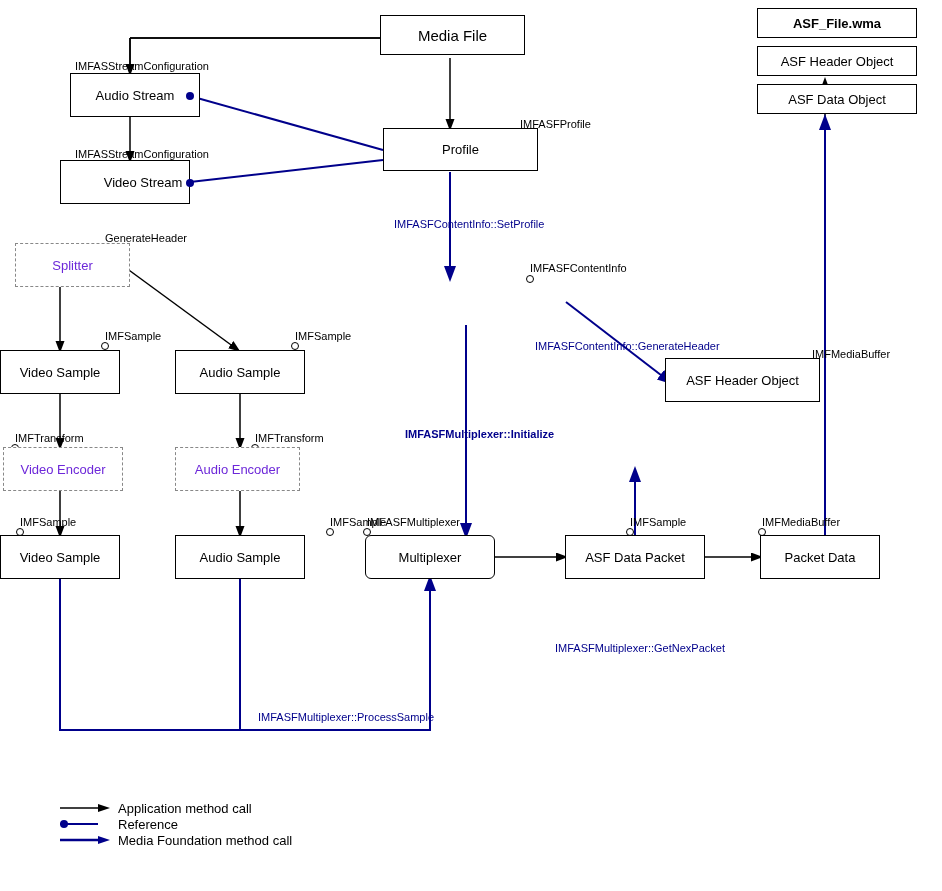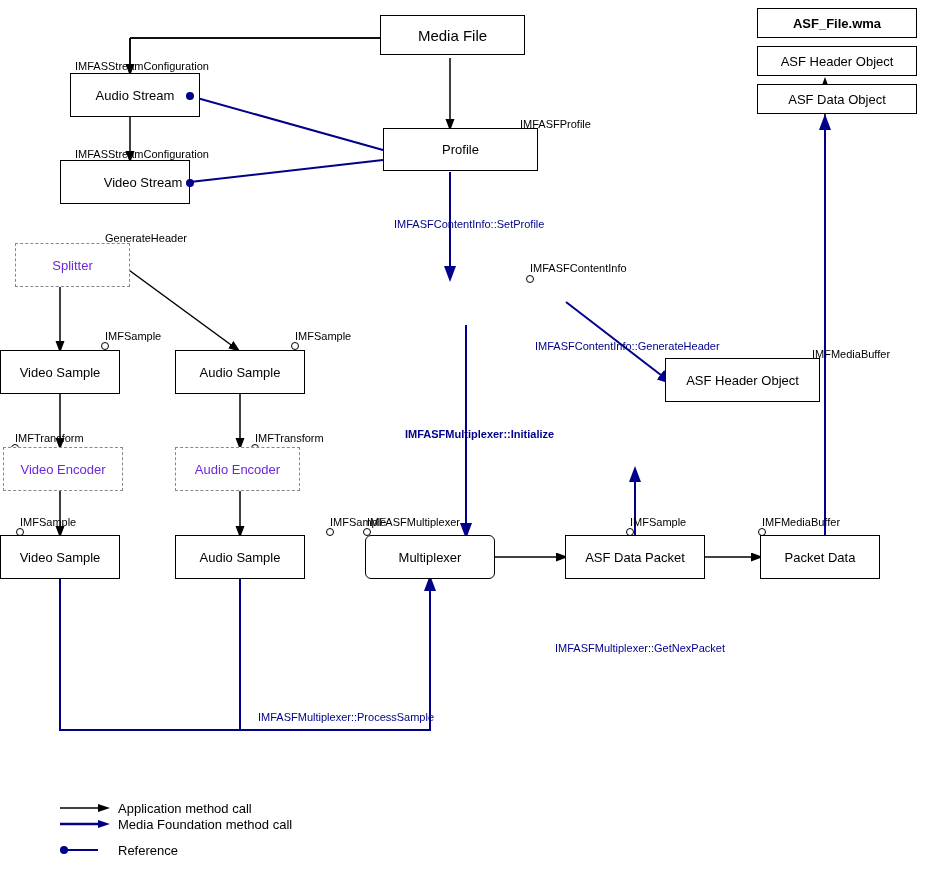--- a/index.html
+++ b/index.html
@@ -308,30 +308,30 @@
   <div style="position:absolute;left:60px;top:800px;">
 
     <div style="display:flex;align-items:center;">
       <svg width="50" height="16" style="display:inline-block;margin-right:8px;">
         <line x1="0" y1="8" x2="38" y2="8" stroke="#000" stroke-width="1.5"></line>
         <polygon points="38,4 50,8 38,12" fill="#000"></polygon>
       </svg>
       <span>Application method call</span>
     </div>
 
+    <div style="display:flex;align-items:center;">
+      <svg width="50" height="16" style="display:inline-block;margin-right:8px;">
+        <line x1="0" y1="8" x2="38" y2="8" stroke="#00008B" stroke-width="2"></line>
+        <circle cx="4" cy="8" r="4" fill="#00008B"></circle>
+      </svg>
+      <span>Reference</span>
+    </div>
+
     <div style="display:flex;align-items:center;margin-bottom:10px;">
       <svg width="50" height="16" style="display:inline-block;margin-right:8px;">
         <line x1="0" y1="8" x2="38" y2="8" stroke="#00008B" stroke-width="2.5"></line>
         <polygon points="38,4 50,8 38,12" fill="#00008B"></polygon>
       </svg>
       <span>Media Foundation method call</span>
     </div>
-
-    <div style="display:flex;align-items:center;">
-      <svg width="50" height="16" style="display:inline-block;margin-right:8px;">
-        <line x1="0" y1="8" x2="38" y2="8" stroke="#00008B" stroke-width="2"></line>
-        <circle cx="4" cy="8" r="4" fill="#00008B"></circle>
-      </svg>
-      <span>Reference</span>
-    </div>
   </div>
 
 </div>
 
 </body></html>

